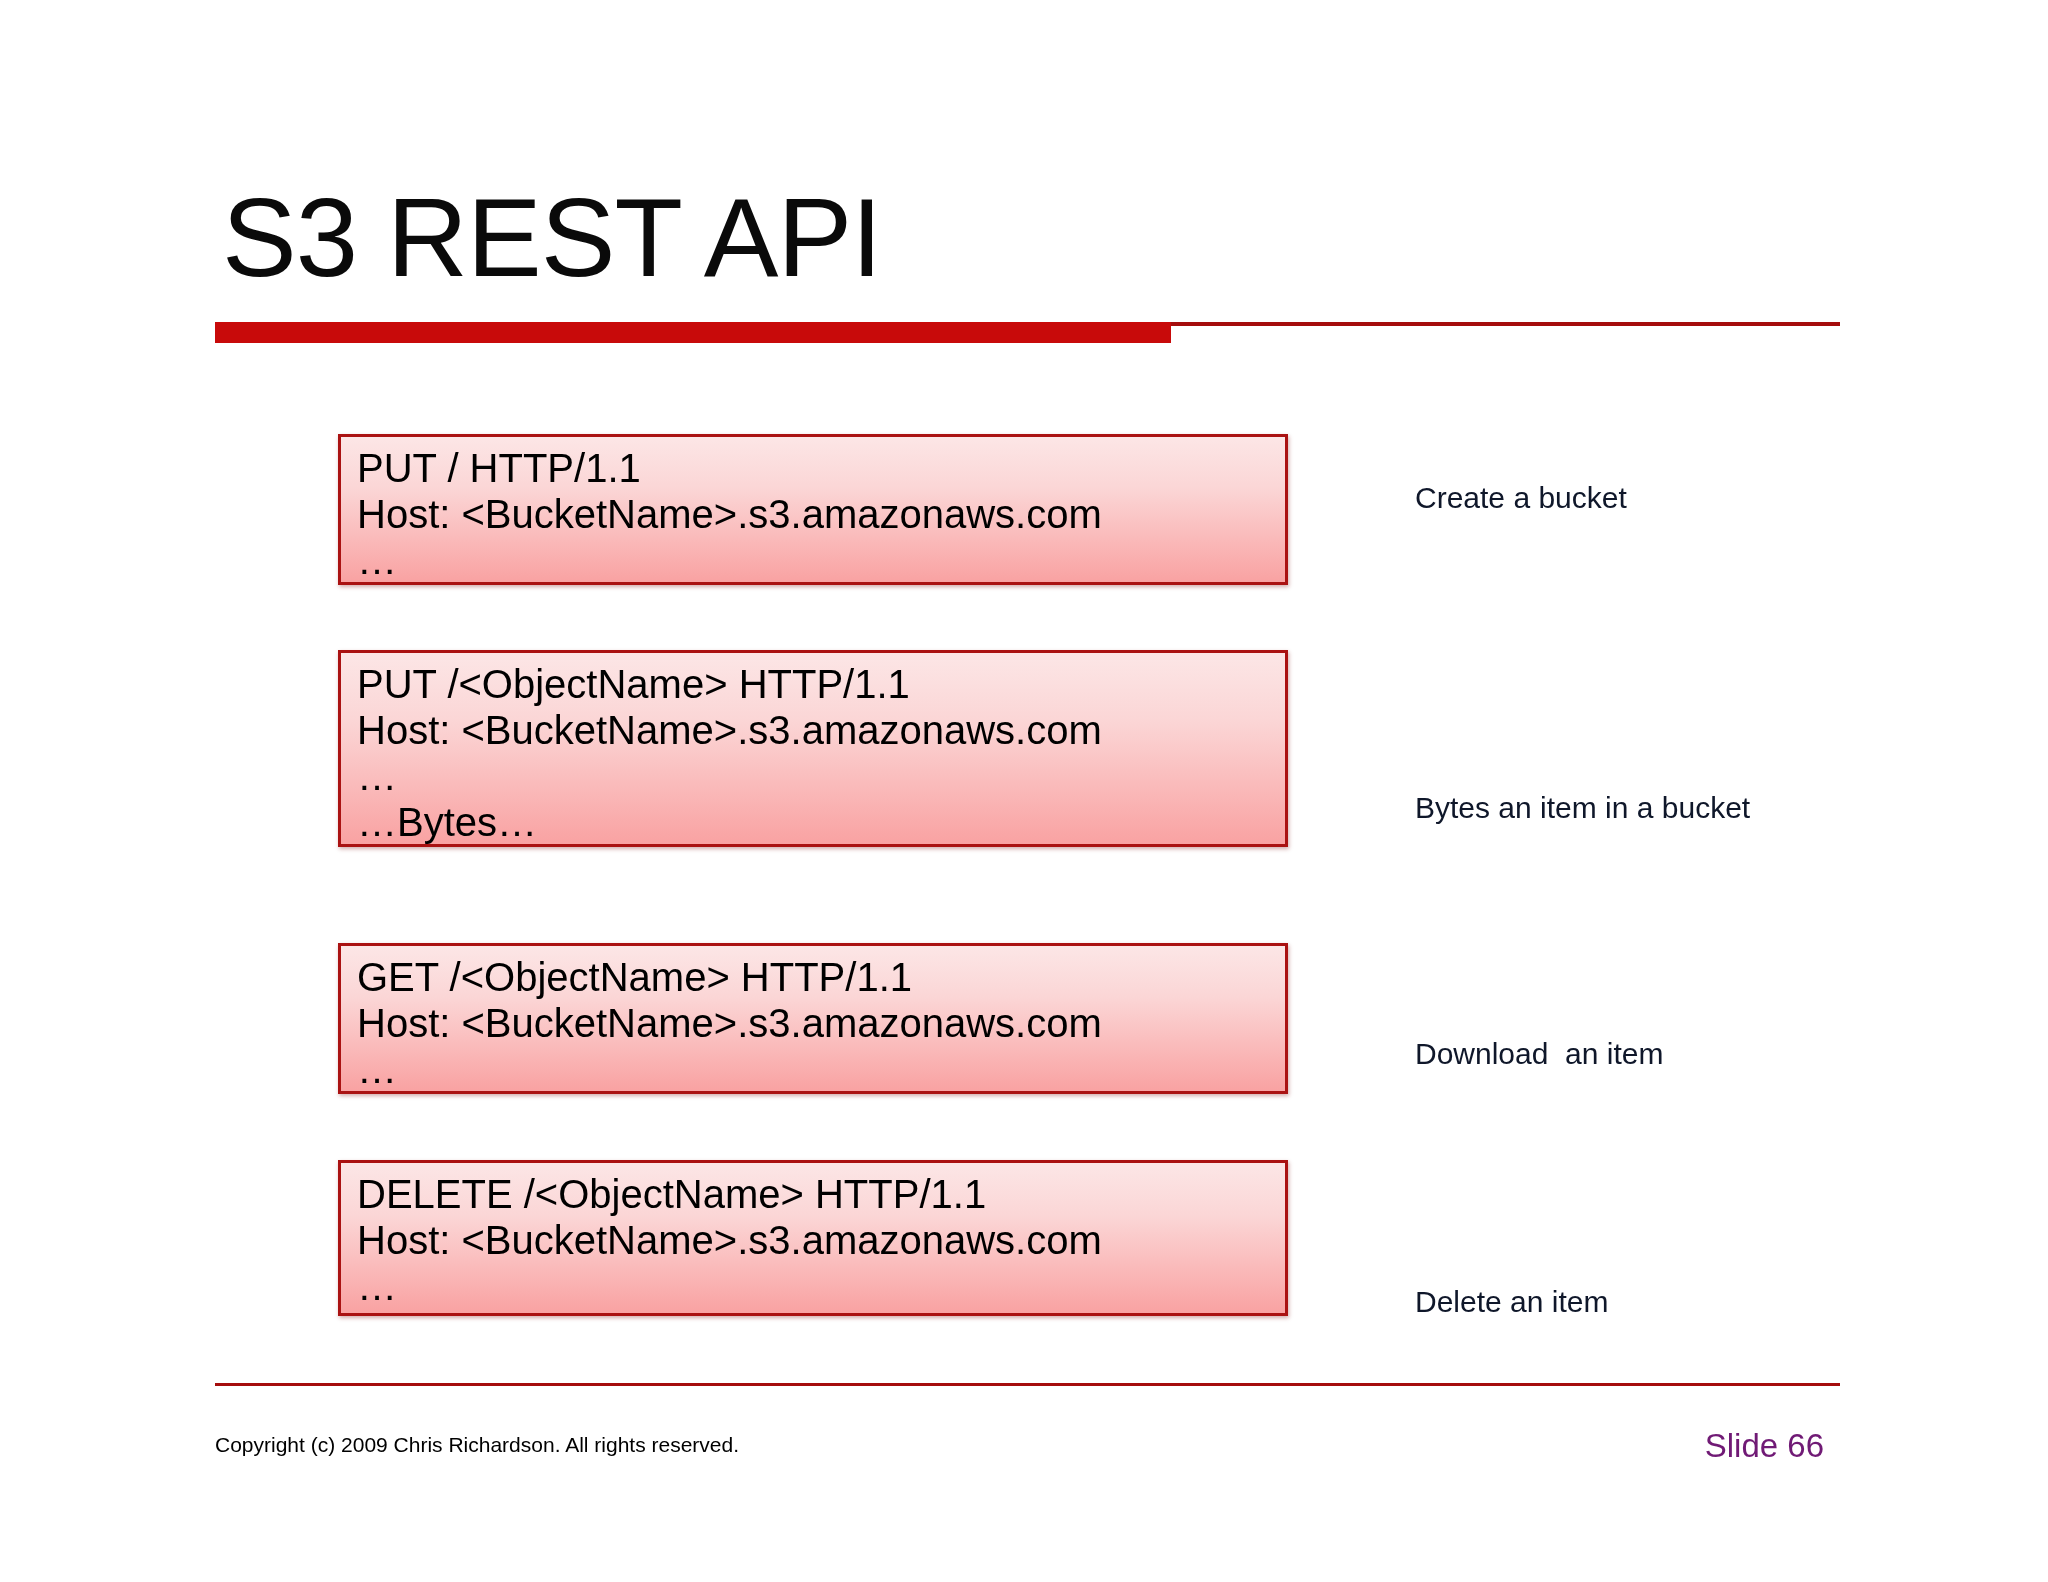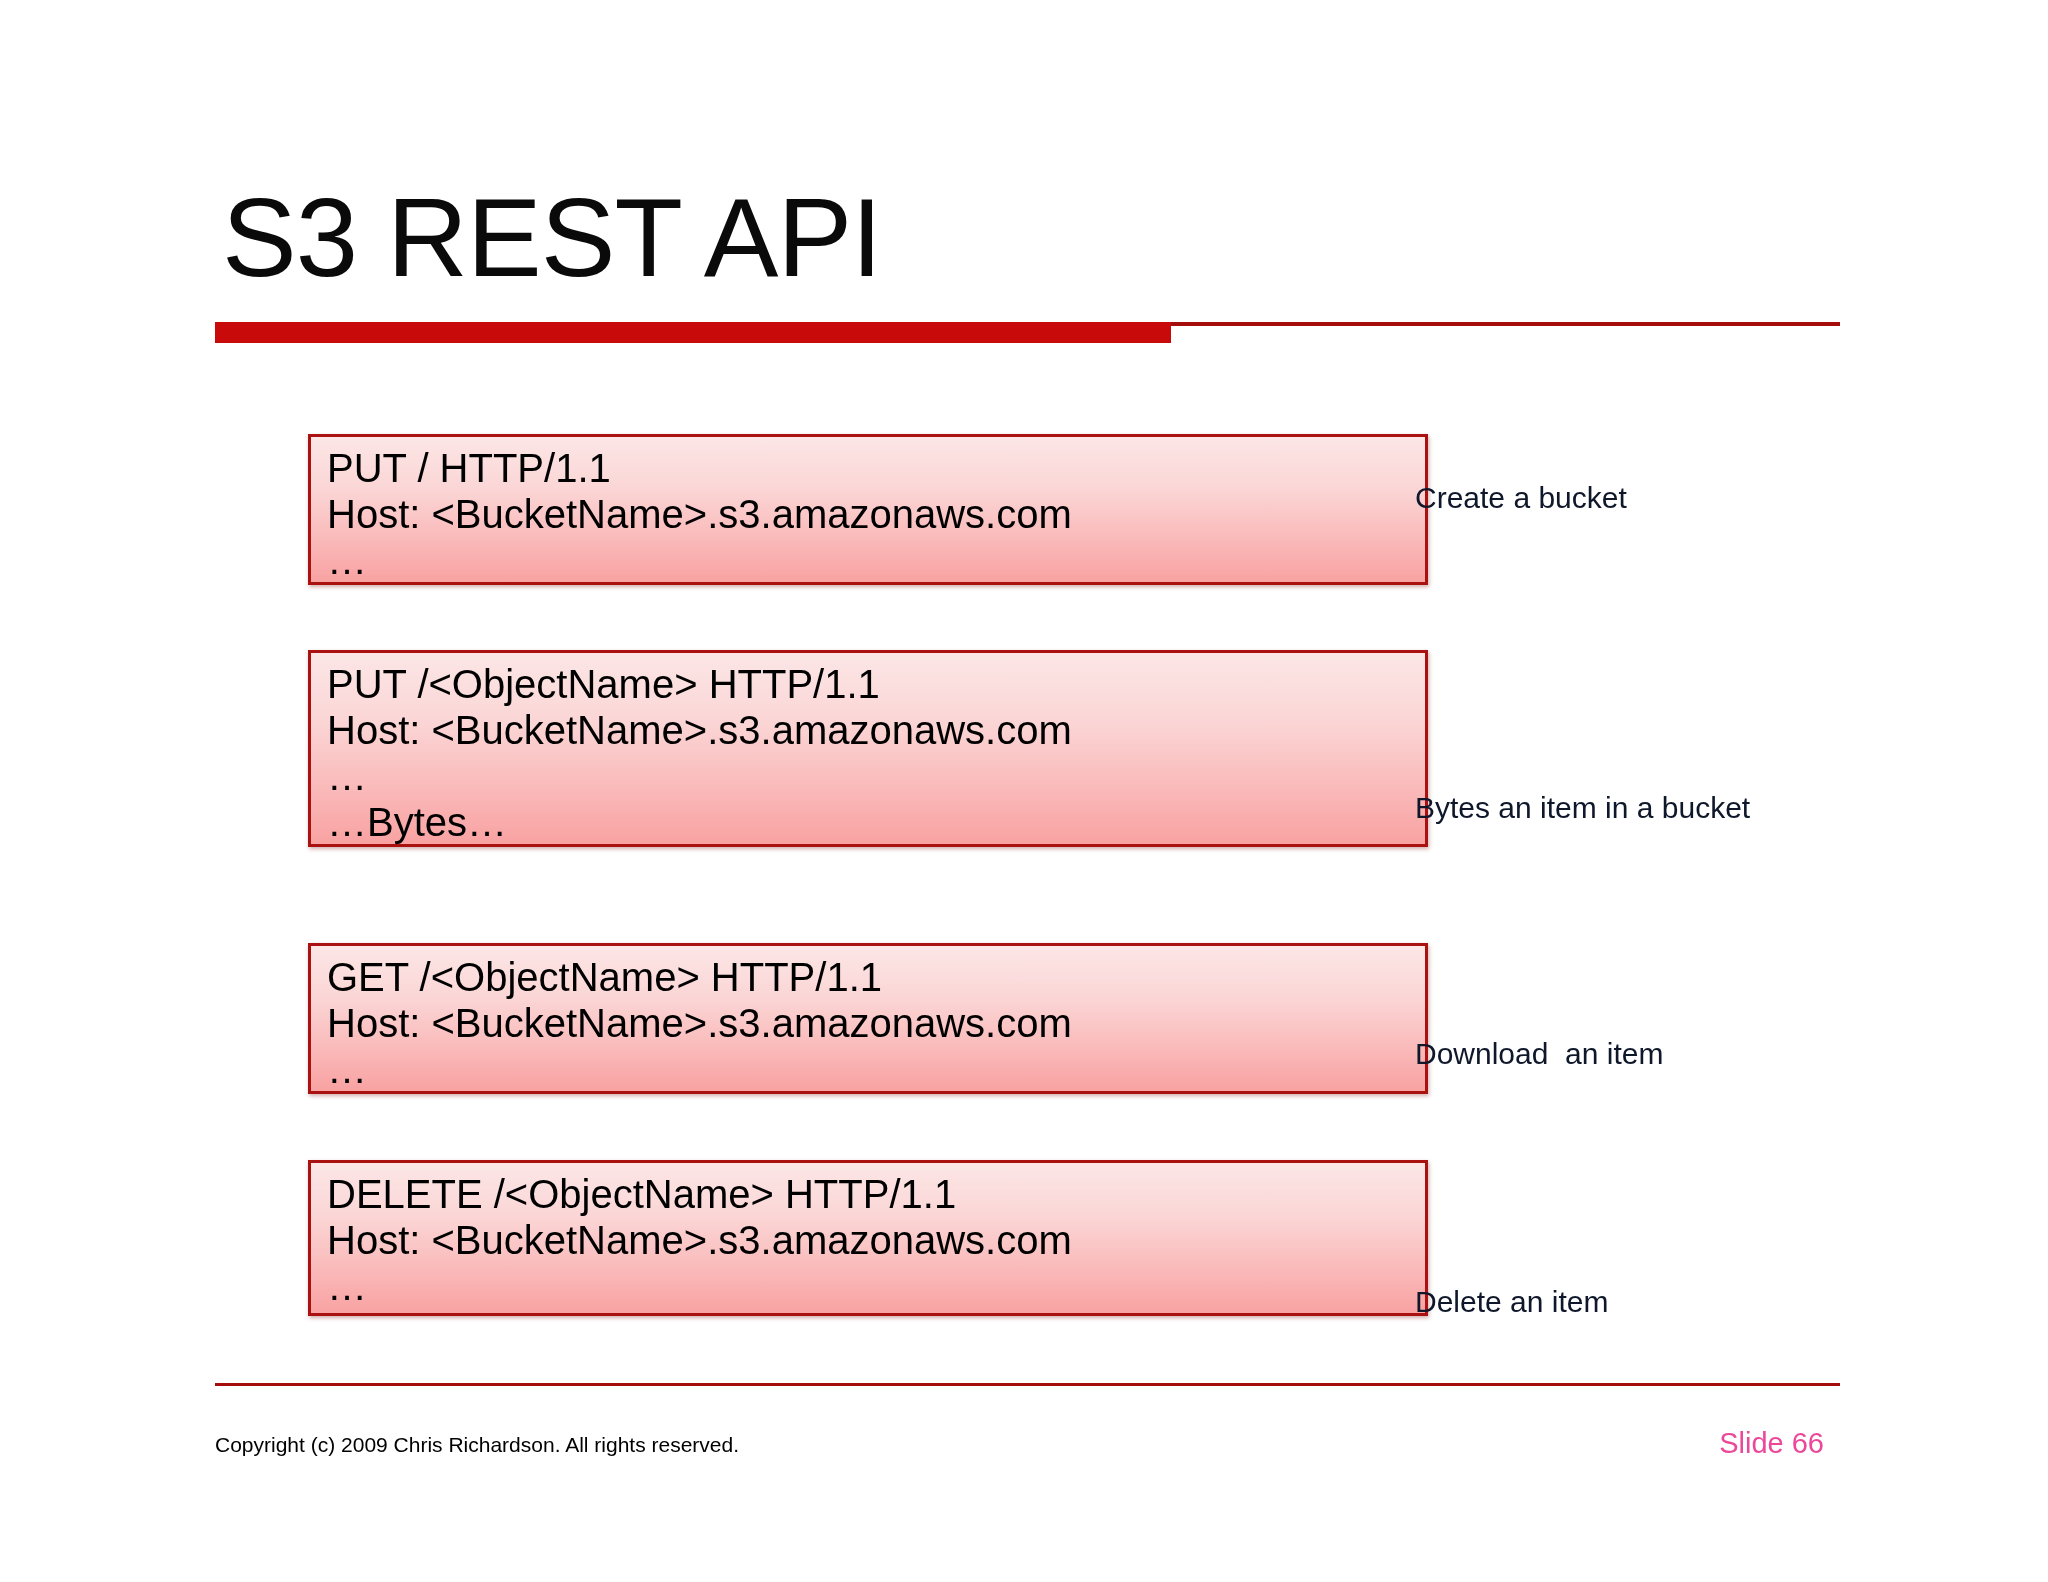--- a/index.html
+++ b/index.html
@@ -33,22 +33,22 @@
   .rule-thick {
     position: absolute;
     left: 215px;
     top: 322px;
     width: 956px;
     height: 21px;
     background: #c80a0a;
   }
   .code-box {
     position: absolute;
-    left: 308px;
-    width: 1120px;
+    left: 338px;
+    width: 950px;
     box-sizing: border-box;
     border: 3px solid #aa1212;
     background: linear-gradient(180deg, #fce6e6 0%, #fbd6d6 35%, #f9a2a2 100%);
     box-shadow: 1px 2px 4px rgba(130, 20, 20, 0.35);
     overflow: hidden;
   }
   .code-text {
     margin: 0;
     padding: 8px 10px 0 16px;
     font-family: "Liberation Sans", sans-serif;
@@ -86,22 +86,22 @@
     left: 215px;
     top: 1433px;
     width: 1625px;
     font-size: 21px;
     color: #000;
   }
   .slide-number {
     position: absolute;
     right: 224px;
     top: 1427px;
-    font-size: 29px;
-    color: #ec4899;
+    font-size: 33px;
+    color: #701a75;
     white-space: pre;
   }
 </style>
 </head>
 <body>
 
 <div id="slide">
 
   <div class="title">S3 REST API</div>
 

